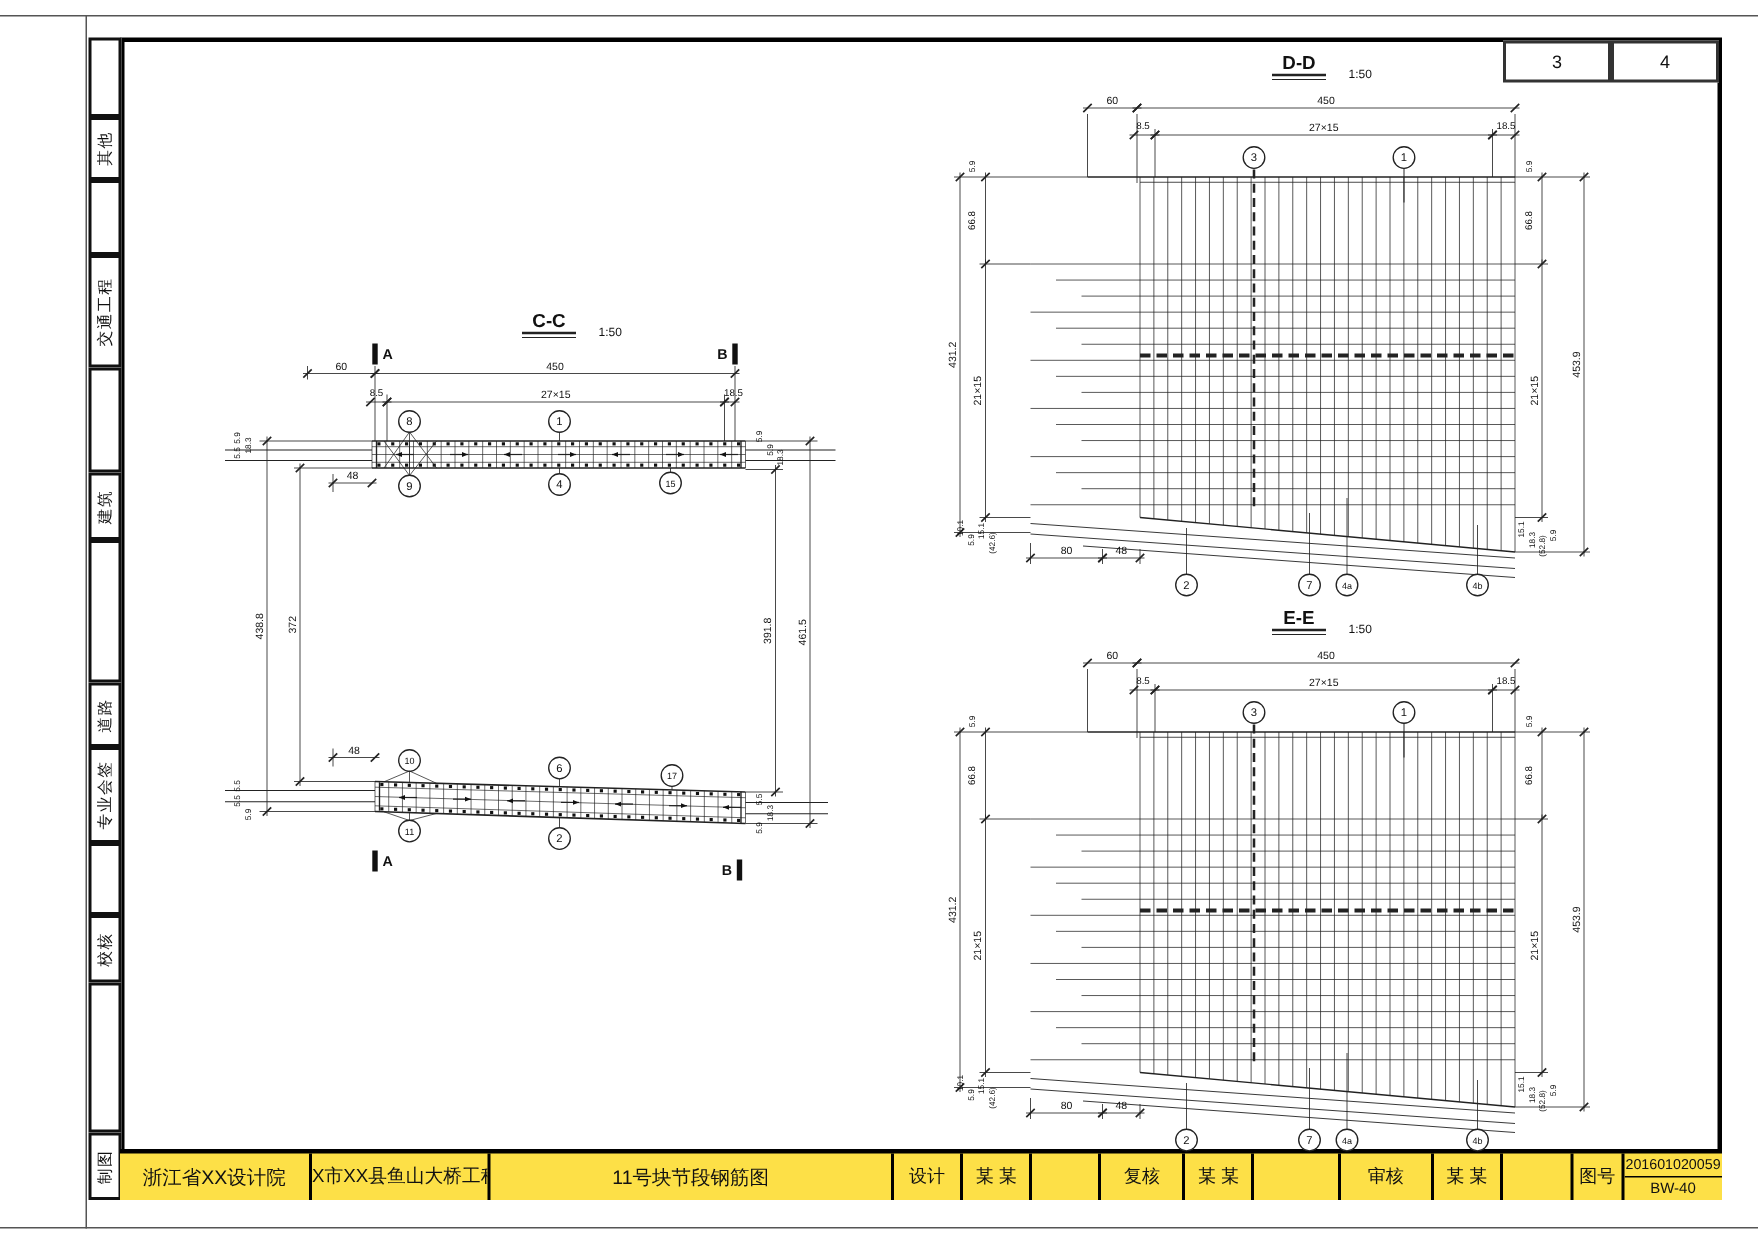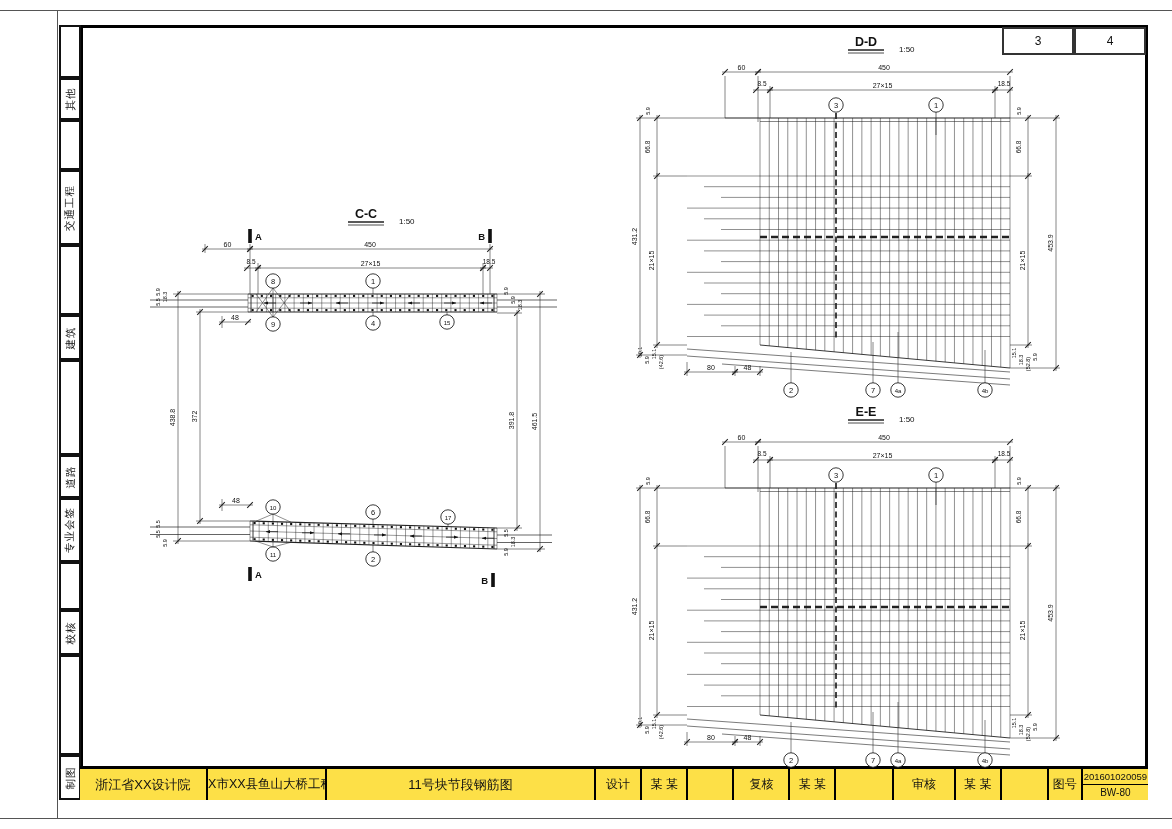--- a/index.html
+++ b/index.html
@@ -90,21 +90,21 @@
     <div class="tbc" style="width:48px"></div>
     <div class="tbc small" style="width:58px">复核</div>
     <div class="tbc small" style="width:48px">某 某</div>
     <div class="tbc" style="width:60px"></div>
     <div class="tbc small" style="width:64px">审核</div>
     <div class="tbc small" style="width:48px">某 某</div>
     <div class="tbc" style="width:49px"></div>
     <div class="tbc small" style="width:35px">图号</div>
     <div class="tbc figno" style="width:68px;border-right:none">
       <div class="figno-top">201601020059</div>
-      <div class="figno-bot">BW-80</div>
+      <div class="figno-bot">BW-40</div>
     </div>
   </div>
 
   <svg id="dwg" style="position:absolute;left:80px;top:25px" width="1068" height="775" viewBox="80 25 1068 775">
     <g id="g-cc">
         <text x="366" y="218" font-size="12.5" fill="#111" text-anchor="middle" font-weight="bold">C-C</text>
         <line x1="348" y1="222" x2="384" y2="222" stroke="#222" stroke-width="1.6"></line>
         <line x1="348" y1="225" x2="384" y2="225" stroke="#222" stroke-width="0.8"></line>
         <text x="399" y="224" font-size="8" fill="#111" text-anchor="start">1:50</text>
         <rect x="248.2" y="229" width="3.6" height="14" fill="#111"></rect>

